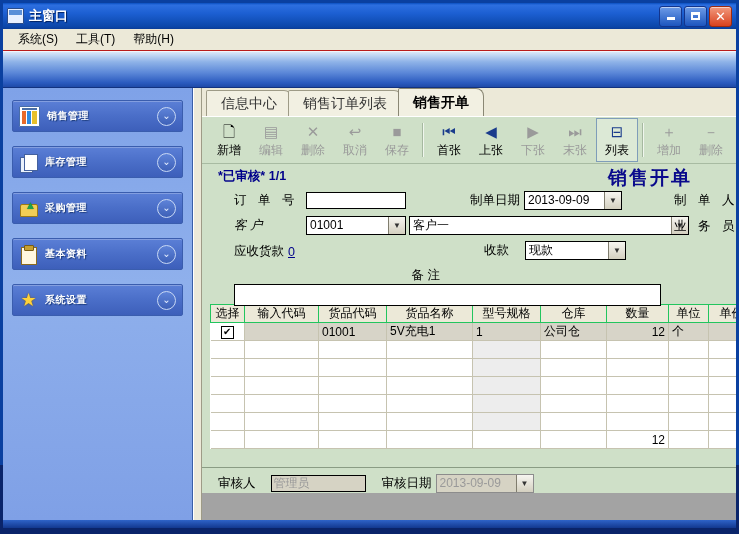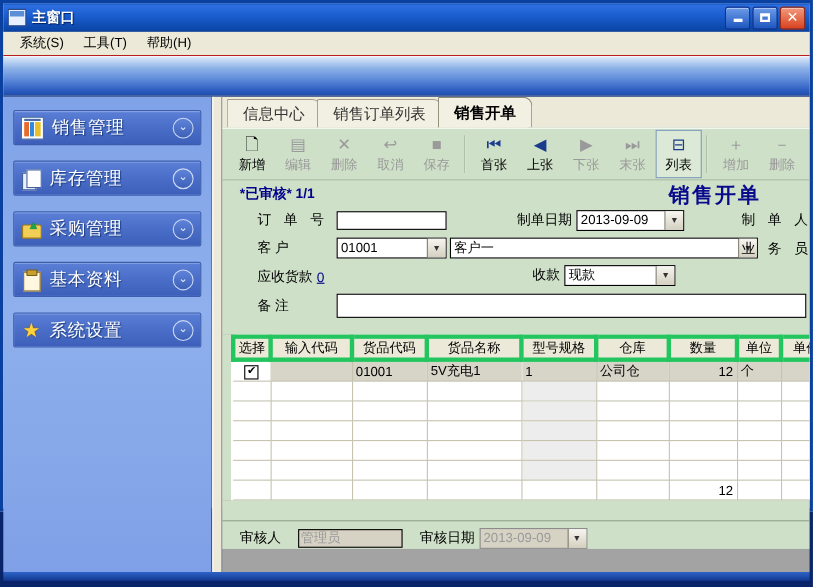--- a/index.html
+++ b/index.html
@@ -72,21 +72,21 @@
     border-right:1px solid #3A5FA8;
   }
   .side-item{
     height:30px;margin-bottom:14px;
     background:linear-gradient(to bottom,#5B7FD6 0%,#4A6EC8 50%,#3D5FBA 100%);
     border:1px solid #3A5DAE;border-radius:2px;
     display:flex;align-items:center;padding:0 6px;
     box-shadow:inset 0 1px 0 rgba(255,255,255,.25);
   }
   .side-ico{width:19px;height:19px;flex:0 0 auto;margin-right:7px;position:relative;}
-  .side-label{color:#fff;font-weight:normal;font-size:16px;text-shadow:1px 1px 1px #1b3a7a;letter-spacing:.5px;}
+  .side-label{color:#fff;font-weight:bold;font-size:10px;text-shadow:1px 1px 1px #1b3a7a;letter-spacing:.5px;}
   .side-chev{
     margin-left:auto;width:17px;height:17px;border-radius:50%;
     border:1px solid #C8D8F4;display:flex;align-items:center;justify-content:center;
     color:#E8F0FF;font-size:10px;line-height:1;
     background:linear-gradient(to bottom,#5E83D8,#3E61B8);
   }
   
   .ic-sales{background:#fff;border:1px solid #4A6EA8;border-radius:1px;}
   .ic-sales:after{content:"";position:absolute;left:2px;top:4px;right:2px;bottom:2px;
     background:
@@ -150,21 +150,21 @@
   .fcombo .arrow{
     width:16px;flex:0 0 16px;background:linear-gradient(to bottom,#F6F5F0,#D4D0C0);
     border-left:1px solid #807D6E;display:flex;align-items:center;justify-content:center;font-size:8px;color:#333;
   }
   .link{color:#00008B;text-decoration:underline;font-size:12.5px;}
 
   
   .gridwrap{background:#CFE0C8;padding:0 8px;box-sizing:border-box;}
   table.grid{border-collapse:collapse;width:100%;table-layout:fixed;background:#fff;}
   table.grid th{
-    background:#ECE9D8;border:4px solid #22c55e;height:16px;font-size:12px;font-weight:normal;
+    background:#ECE9D8;border:1px solid #22c55e;height:16px;font-size:12px;font-weight:normal;
     color:#000;padding:0 2px;
   }
   table.grid td{
     border-right:1px solid #C6C3B0;border-bottom:1px solid #C6C3B0;
     height:17px;font-size:12px;padding:0 3px;color:#000;overflow:hidden;white-space:nowrap;
   }
   table.grid tr.datarow td{background:#D7D4C8;}
   table.grid tr.datarow td.sel{background:#fff;text-align:center;}
   .ck{display:inline-block;width:11px;height:11px;border:1px solid #000;background:#fff;
       font-size:10px;line-height:9px;text-align:center;color:#000;vertical-align:middle;}
@@ -322,47 +322,47 @@
           <span class="fcombo" style="width:98px;">
             <span class="val">2013-09-09</span>
             <span class="arrow">▼</span>
           </span>
         </div>
         <div class="row" style="left:472px;top:28px;">
           <span class="flab" style="letter-spacing:4px;">制 单 人</span>
         </div>
 
         <div class="row" style="left:32px;top:52px;">
-          <span class="flab" style="width:72px;">客    户</span>
+          <span class="flab" style="width:72px;font-style:italic;">客    户</span>
           <span class="fcombo" style="width:100px;">
             <span class="val">01001</span>
             <span class="arrow">▼</span>
           </span>
           <span class="fcombo" style="width:280px;margin-left:3px;gap:18px;">
             <span class="val">客户一</span>
             <span class="arrow">▼</span>
           </span>
         </div>
         <div class="row" style="left:472px;top:54px;">
           <span class="flab" style="letter-spacing:4px;">业 务 员</span>
         </div>
 
         <div class="row" style="left:32px;top:79px;text-align:center;">
           <span class="flab">应收货款</span>
           <span class="link" style="margin-left:4px;">0</span>
         </div>
         <div class="row" style="left:282px;top:77px;">
-          <span class="flab" style="margin-right:4px;">收款</span>
+          <span class="flab" style="margin-right:16px;">收款</span>
           <span class="fcombo" style="width:101px;">
             <span class="val">现款</span>
             <span class="arrow">▼</span>
           </span>
         </div>
 
-        <div class="row" style="left:32px;top:103px;">
+        <div class="row" style="left:32px;top:103px;flex-direction:column;">
           <span class="flab" style="width:72px;">备    注</span>
           <span class="fin" style="width:427px;height:22px;"></span>
         </div>
       </div>
 
       <div class="gridwrap">
         <table class="grid">
           <colgroup>
             <col style="width:34px">
               <col style="width:74px">

